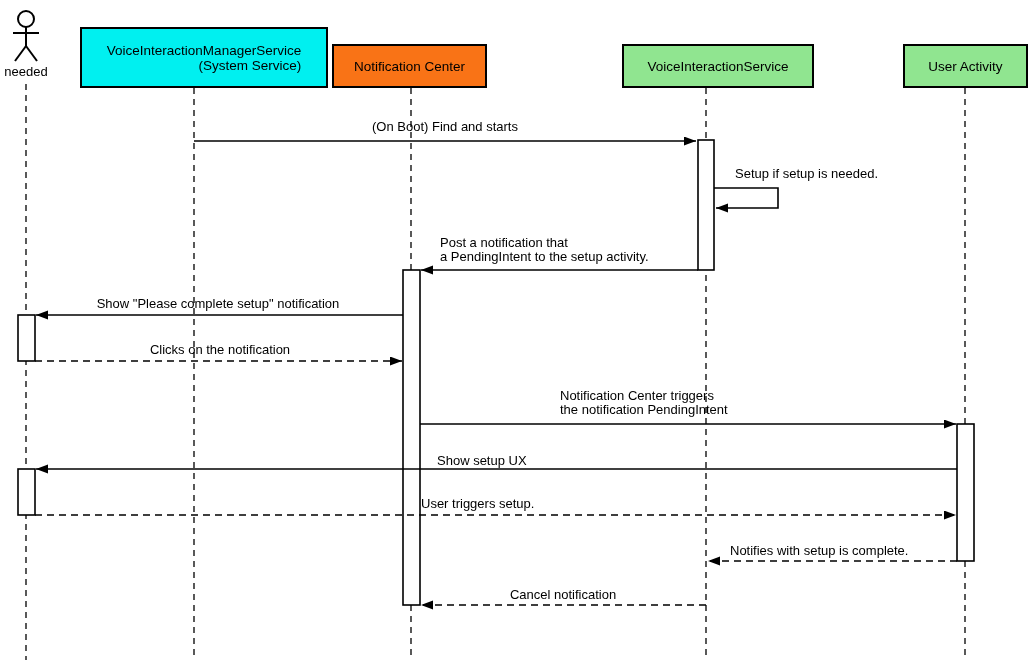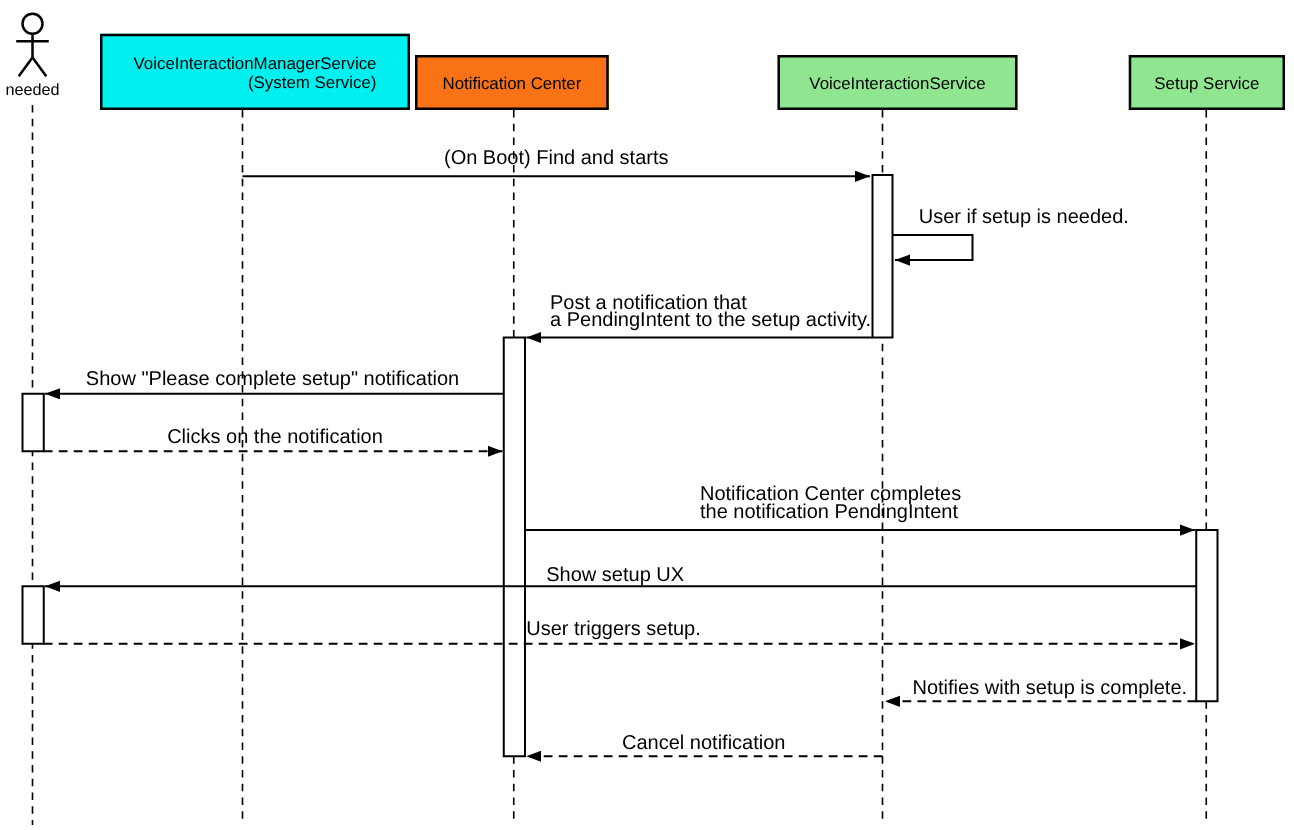--- a/index.html
+++ b/index.html
@@ -7,21 +7,21 @@
   body { font-family:"Liberation Sans", sans-serif; color:#000; }
   .diagram { position:relative; width:1035px; height:664px; background:#ffffff; overflow:hidden; }
   .diagram > svg { position:absolute; left:0; top:0; }
   .lifeline { stroke:#000; stroke-width:1.3; stroke-dasharray:6 5; }
   .msg { stroke:#000; stroke-width:1.6; fill:none; }
   .msg.dashed { stroke-dasharray:7 5; }
   .activation { fill:#ffffff; stroke:#000; stroke-width:1.6; }
   .actor-shape { stroke:#000; stroke-width:2; fill:none; }
   .pbox { position:absolute; border:2px solid #000; display:flex; align-items:center; justify-content:center;
           text-align:center; font-size:13.5px; line-height:15px; white-space:pre-line; }
-  .mlabel { position:absolute; font-size:16px; line-height:14px; white-space:pre-line; }
+  .mlabel { position:absolute; font-size:13px; line-height:14px; white-space:pre-line; }
   .mlabel.center { transform:translateX(-50%); text-align:center; }
   .actor-label { position:absolute; left:26px; top:64px; transform:translateX(-50%); font-size:13px; }
 </style>
 </head>
 <body>
 
 <div class="diagram">
 
   <svg width="1035" height="664" viewBox="0 0 1035 664">
     <defs>
@@ -59,30 +59,30 @@
     <line class="msg" x1="957" y1="469" x2="36" y2="469" marker-end="url(#arrow)"></line>
     <line class="msg dashed" x1="35" y1="515" x2="956" y2="515" marker-end="url(#arrow)"></line>
     <line class="msg dashed" x1="957" y1="561" x2="708" y2="561" marker-end="url(#arrow)"></line>
     <line class="msg dashed" x1="706" y1="605" x2="421" y2="605" marker-end="url(#arrow)"></line>
   </svg>
 
   <div class="pbox" style="left: 80px; top: 27px; width: 248px; height: 61px; background-color: rgb(0, 240, 240); text-align: right;">VoiceInteractionManagerService
 (System Service)</div>
   <div class="pbox" style="left: 332px; top: 44px; width: 155px; height: 44px; background-color: #f97316;">Notification Center</div>
   <div class="pbox" style="left: 610px; top: 44px; width: 192px; height: 44px; background-color: rgb(144, 229, 144); margin-left: 12px;">VoiceInteractionService</div>
-  <div class="pbox" style="left: 903px; top: 44px; width: 125px; height: 44px; background-color: rgb(144, 229, 144);">Setup Service</div>
+  <div class="pbox" style="left: 903px; top: 44px; width: 125px; height: 44px; background-color: rgb(144, 229, 144);">User Activity</div>
 
   <div class="actor-label">needed</div>
 
   <div class="mlabel center" style="left:445px; top:120px;">(On Boot) Find and starts</div>
-  <div class="mlabel" style="left:735px; top:167px;">User if setup is needed.</div>
+  <div class="mlabel" style="left:735px; top:167px;">Setup if setup is needed.</div>
   <div class="mlabel" style="left:440px; top:236px;">Post a notification that
 a PendingIntent to the setup activity.</div>
   <div class="mlabel center" style="left:218px; top:297px;">Show "Please complete setup" notification</div>
   <div class="mlabel center" style="left:220px; top:343px;text-align:center;">Clicks on the notification</div>
-  <div class="mlabel" style="left:560px; top:389px;">Notification Center completes
+  <div class="mlabel" style="left:560px; top:389px;">Notification Center triggers
 the notification PendingIntent</div>
   <div class="mlabel" style="left:437px; top:454px;">Show setup UX</div>
   <div class="mlabel" style="left:421px; top:497px;">User triggers setup.</div>
   <div class="mlabel" style="left:730px; top:544px;">Notifies with setup is complete.</div>
   <div class="mlabel center" style="left:563px; top:588px;">Cancel notification</div>
 
 </div>
 
 </body></html>

